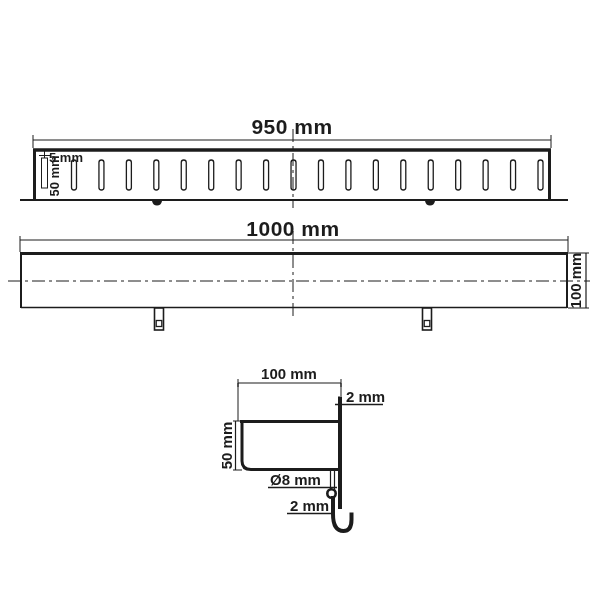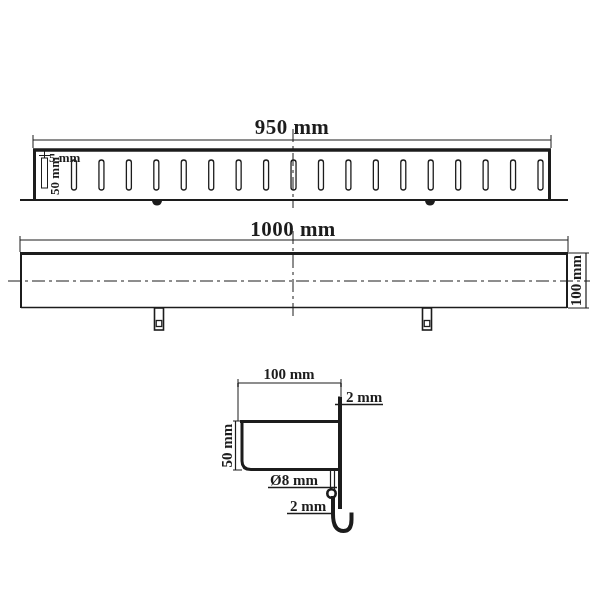--- a/index.html
+++ b/index.html
@@ -1,19 +1,19 @@
 <!DOCTYPE html>
 <html style="--line: #1c1c1c; --bg: #ffffff;"><head>
 <meta charset="utf-8">
 <style>
   :root { --line:#1c1c1c; --bg:#ffffff; }
   html,body { margin:0; padding:0; background:var(--bg); }
   #stage {
     position:relative; width:600px; height:600px; background:var(--bg);
-    font-family:Liberation Serif, serif;
+    font-family:Liberation Sans, sans-serif;
   }
   svg { display:block; }
   .thin   { stroke:var(--line); stroke-width:1;   fill:none; }
   .thin12 { stroke:var(--line); stroke-width:1.2; fill:none; }
   .med    { stroke:var(--line); stroke-width:1.6; fill:none; }
   .med2   { stroke:var(--line); stroke-width:2;   fill:none; }
   .thick  { stroke:var(--line); stroke-width:3;   fill:none; stroke-linejoin:round; }
   .thick35{ stroke:var(--line); stroke-width:3.5; fill:none; }
   .plate  { stroke:var(--line); stroke-width:4;   fill:none; }
   .hook   { stroke:var(--line); stroke-width:4;   fill:none; stroke-linecap:butt; }

